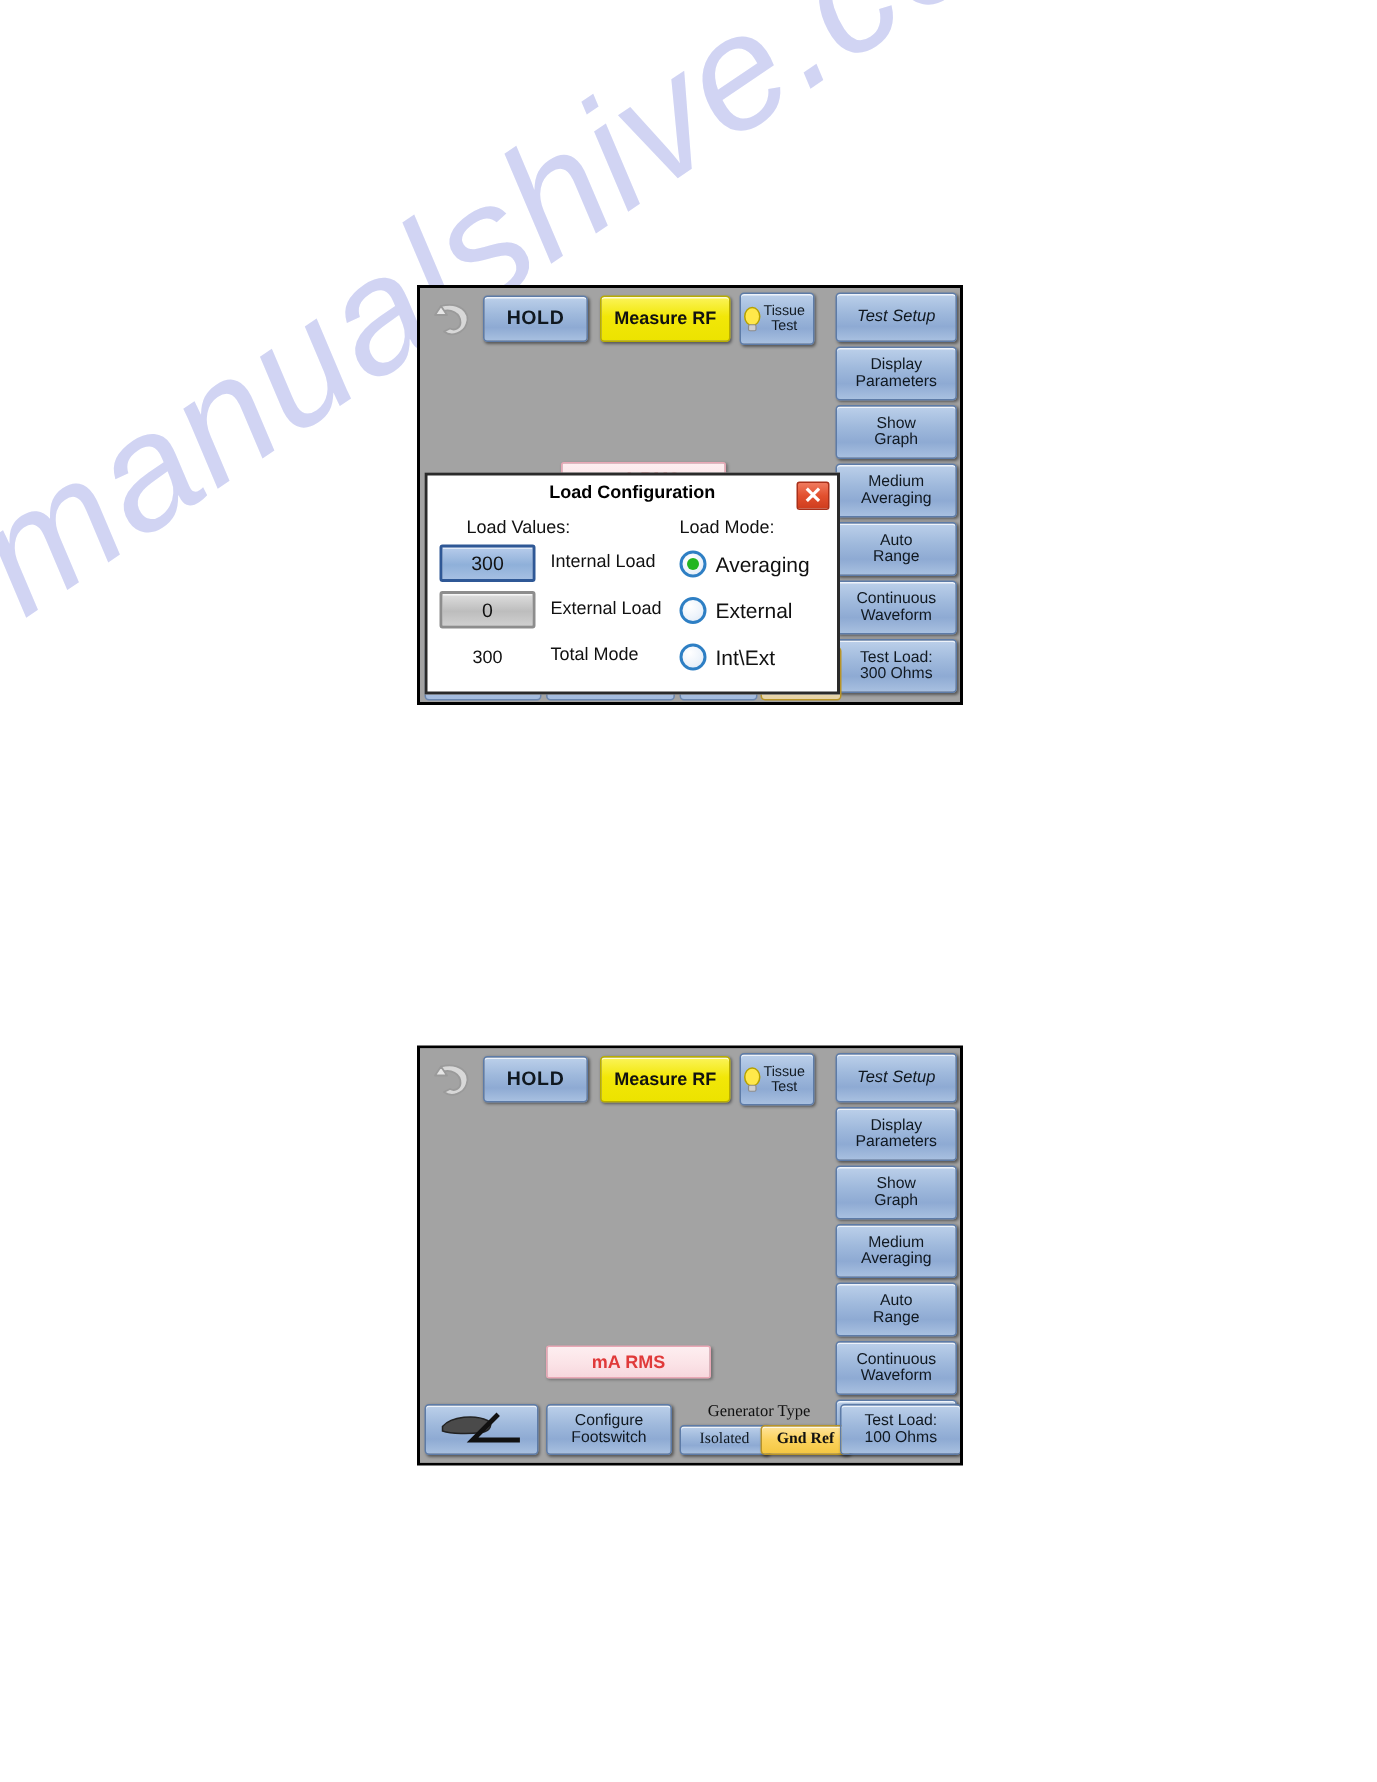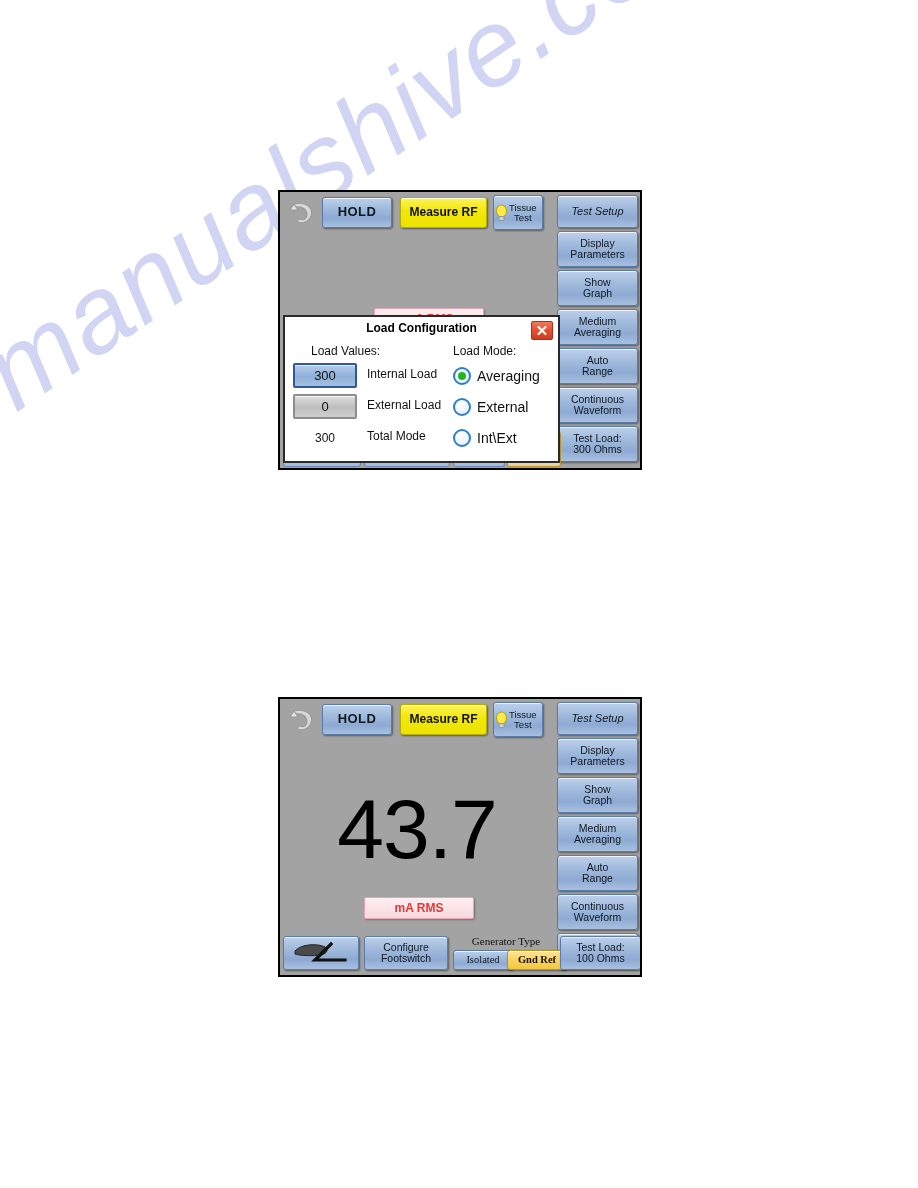--- a/index.html
+++ b/index.html
@@ -390,23 +390,20 @@
       <div class="btn side-btn">
         <span>Continuous</span>
         <span>Waveform</span>
       </div>
       <div class="btn side-btn">
         <span>Test  Load:</span>
         <span>100  Ohms</span>
       </div>
     </div>
 
-    <div class="readout">
-      <div class="value">43.7</div>
-    </div>
     <div class="unit-chip">
       <span>mA RMS</span>
     </div>
 
     <div class="bottombar">
       <div class="btn btn-foot-icon">
         <svg width="60" height="26" viewBox="0 0 60 26">
           <path d="M4 11 C10 4, 26 3, 34 7 C38 9, 36 14, 30 15 C22 16, 10 16, 4 14 Z" fill="#4a4a4a" stroke="#222" stroke-width="1"></path>
           <path d="M40 4 L24 20 L54 20" fill="none" stroke="#111" stroke-width="3.2" stroke-linecap="square"></path>
         </svg>

